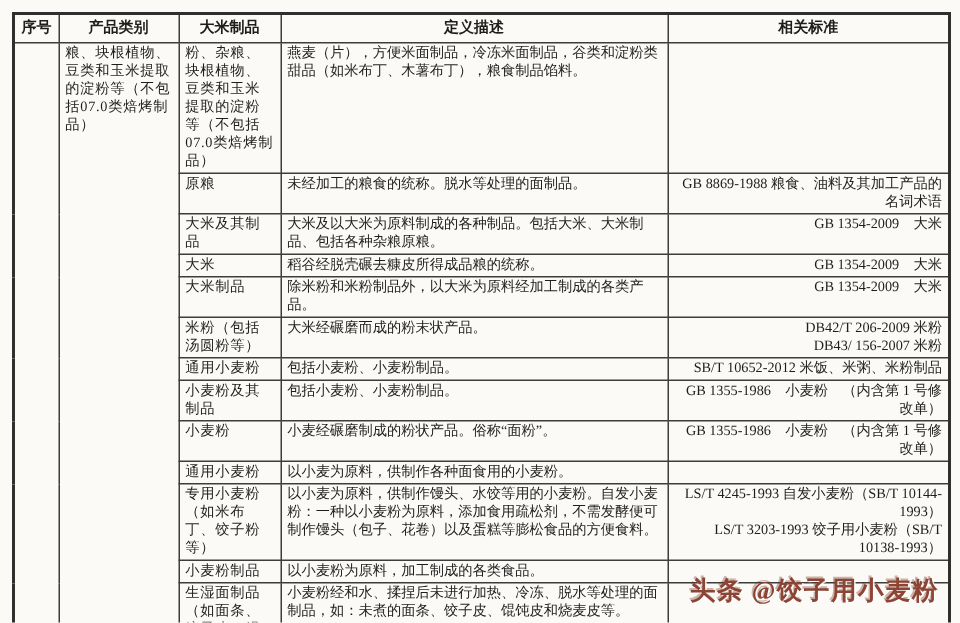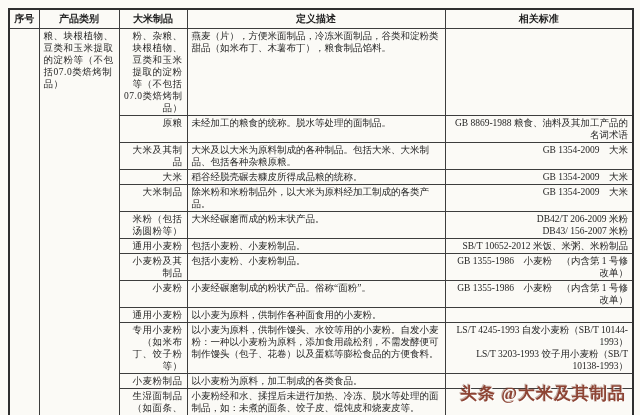--- a/index.html
+++ b/index.html
@@ -29,21 +29,21 @@
   }
   th {
     font-weight:bold;
     text-align:center;
     vertical-align:middle;
     font-size:10px;
     padding:3px 2px;
   }
   td.col-serial   { text-align:center; }
   td.col-category { letter-spacing:0.5px; }
-  td.col-name     { letter-spacing:0.5px;text-align:right; }
+  td.col-name     { letter-spacing:0.5px; }
   td.col-standards{ white-space:pre-line;text-align:right; }
   .watermark {
     position:absolute;
     right:14px;
     bottom:10px;
     font-size:17px;
     font-weight:bold;
     letter-spacing:1px;
     color:#8d4434;
     text-shadow:1px 1px 0 rgba(255,255,255,0.85), -1px -1px 0 rgba(110,45,30,0.35);
@@ -136,13 +136,13 @@
         <td class="col-standards"></td>
       </tr>
       <tr>
         <td class="col-name">生湿面制品（如面条、饺子皮、馄饨皮、烧麦皮）</td>
         <td class="col-definition">小麦粉经和水、揉捏后未进行加热、冷冻、脱水等处理的面制品，如：未煮的面条、饺子皮、馄饨皮和烧麦皮等。</td>
         <td class="col-standards"></td>
       </tr>
     </tbody>
 </table>
 
-<div class="watermark" style="color: rgb(141, 68, 52);">头条 @大米及其制品</div>
+<div class="watermark" style="color: rgb(141, 68, 52);">头条 @饺子用小麦粉</div>
 
 </body></html>

